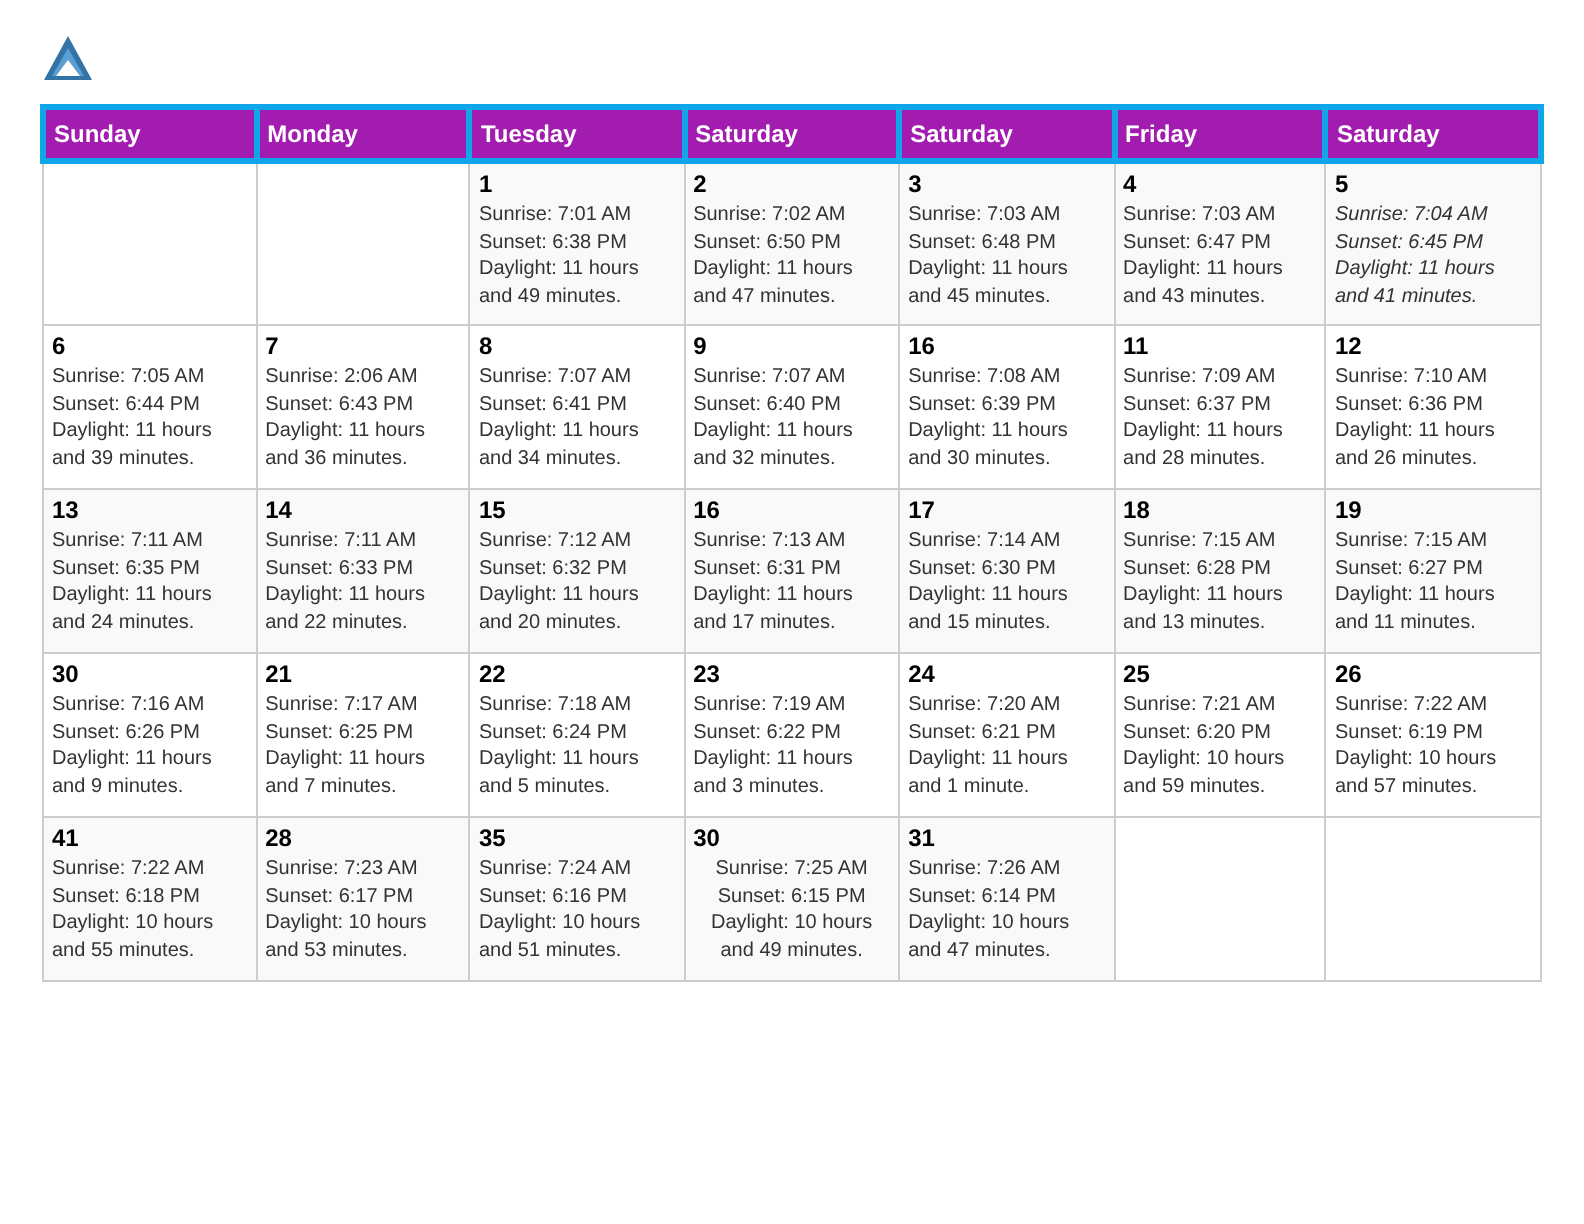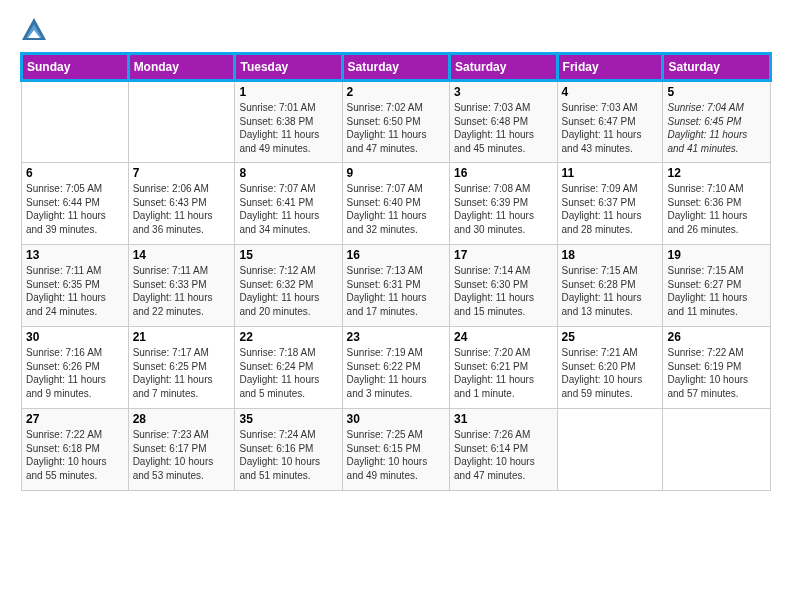--- a/index.html
+++ b/index.html
@@ -294,40 +294,40 @@
           </td>
           <td>
             <span class="day-num">26</span>
             <div class="day-info" style="white-space: pre-line;">Sunrise: 7:22 AM
 Sunset: 6:19 PM
 Daylight: 10 hours and 57 minutes.</div>
           </td>
         </tr>
         <tr>
           <td>
-            <span class="day-num">27</span>
+            <span class="day-num">41</span>
             <div class="day-info" style="white-space: pre-line;">Sunrise: 7:22 AM
 Sunset: 6:18 PM
 Daylight: 10 hours and 55 minutes.</div>
           </td>
           <td>
             <span class="day-num">28</span>
             <div class="day-info" style="white-space: pre-line;">Sunrise: 7:23 AM
 Sunset: 6:17 PM
 Daylight: 10 hours and 53 minutes.</div>
           </td>
           <td>
             <span class="day-num">35</span>
             <div class="day-info" style="white-space: pre-line;">Sunrise: 7:24 AM
 Sunset: 6:16 PM
 Daylight: 10 hours and 51 minutes.</div>
           </td>
           <td>
             <span class="day-num">30</span>
-            <div class="day-info" style="white-space: pre-line;">Sunrise: 7:25 AM
+            <div class="day-info" style="white-space: pre-line; text-align: center;">Sunrise: 7:25 AM
 Sunset: 6:15 PM
 Daylight: 10 hours and 49 minutes.</div>
           </td>
           <td>
             <span class="day-num">31</span>
             <div class="day-info" style="white-space: pre-line;">Sunrise: 7:26 AM
 Sunset: 6:14 PM
 Daylight: 10 hours and 47 minutes.</div>
           </td>
           <td class="empty-cell"></td>

